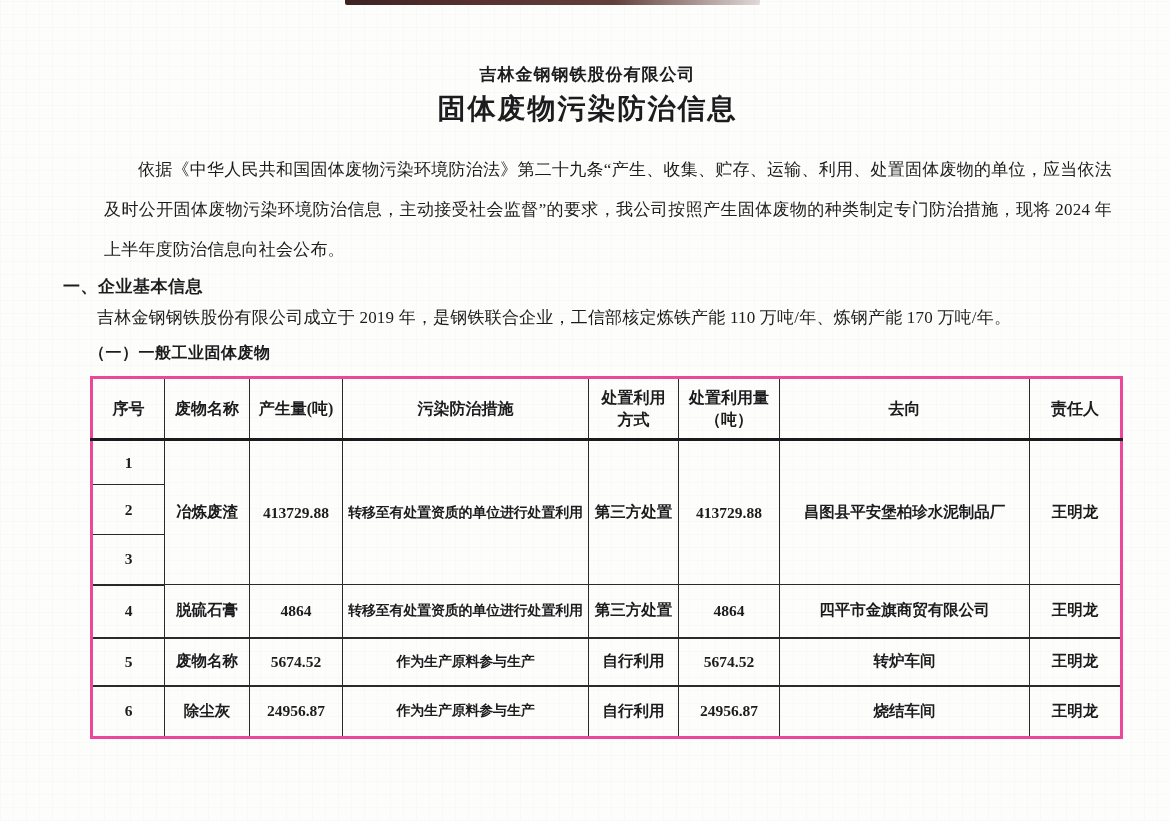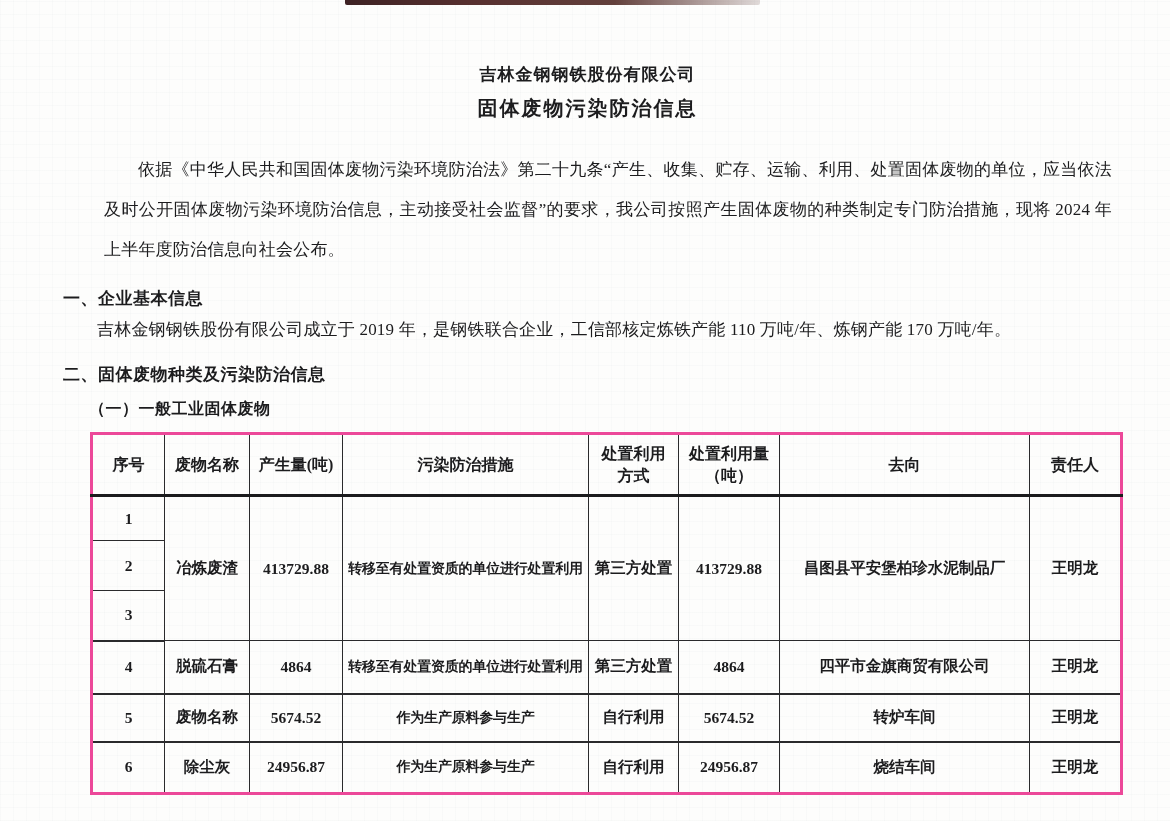--- a/index.html
+++ b/index.html
@@ -31,40 +31,40 @@
 
   .company-name {
     text-align: center;
     font-size: 17px;
     font-weight: 700;
     letter-spacing: 1px;
     line-height: 22px;
   }
   .doc-title {
     text-align: center;
-    font-size: 20px;
+    font-size: 28px;
     font-weight: 700;
     letter-spacing: 2px;
     line-height: 33px;
     margin-top: 6px;
   }
   .intro {
     margin-top: 25px;
     font-size: 17px;
     line-height: 40px;
     text-indent: 2em;
     text-align: justify;
     letter-spacing: 0.2px;
     margin-left: 41px;
   }
   .sec-heading {
     font-size: 17px;
     font-weight: 700;
     line-height: 30px;
-    margin-top: 14px;
+    margin-top: 2px;
     letter-spacing: 0.5px;
   }
   .sec-body { font-size: 17px; line-height: 32px; letter-spacing: 0.2px; }
   .sec-body.indent { text-indent: 2em; }
   .subsection {
     font-size: 16px;
     font-weight: 700;
     line-height: 28px;
     margin-top: 5px;
     margin-left: 26px;
@@ -124,21 +124,20 @@
 <div class="doc">
 
   <div class="company-name">吉林金钢钢铁股份有限公司</div>
   <div class="doc-title">固体废物污染防治信息</div>
 
   <p class="intro">依据《中华人民共和国固体废物污染环境防治法》第二十九条“产生、收集、贮存、运输、利用、处置固体废物的单位，应当依法及时公开固体废物污染环境防治信息，主动接受社会监督”的要求，我公司按照产生固体废物的种类制定专门防治措施，现将 2024 年上半年度防治信息向社会公布。</p>
 
   <div class="sec-heading">一、企业基本信息</div>
   <p class="sec-body indent">吉林金钢钢铁股份有限公司成立于 2019 年，是钢铁联合企业，工信部核定炼铁产能 110 万吨/年、炼钢产能 170 万吨/年。</p>
 
-  <div class="sec-heading">二、固体废物种类及污染防治信息</div>
 
   <div class="subsection">（一）一般工业固体废物</div>
 
   <table class="waste-table">
     <colgroup>
       <col class="col-seq">
         <col class="col-name">
         <col class="col-amount">
         <col class="col-measure">
       <col class="col-method">

